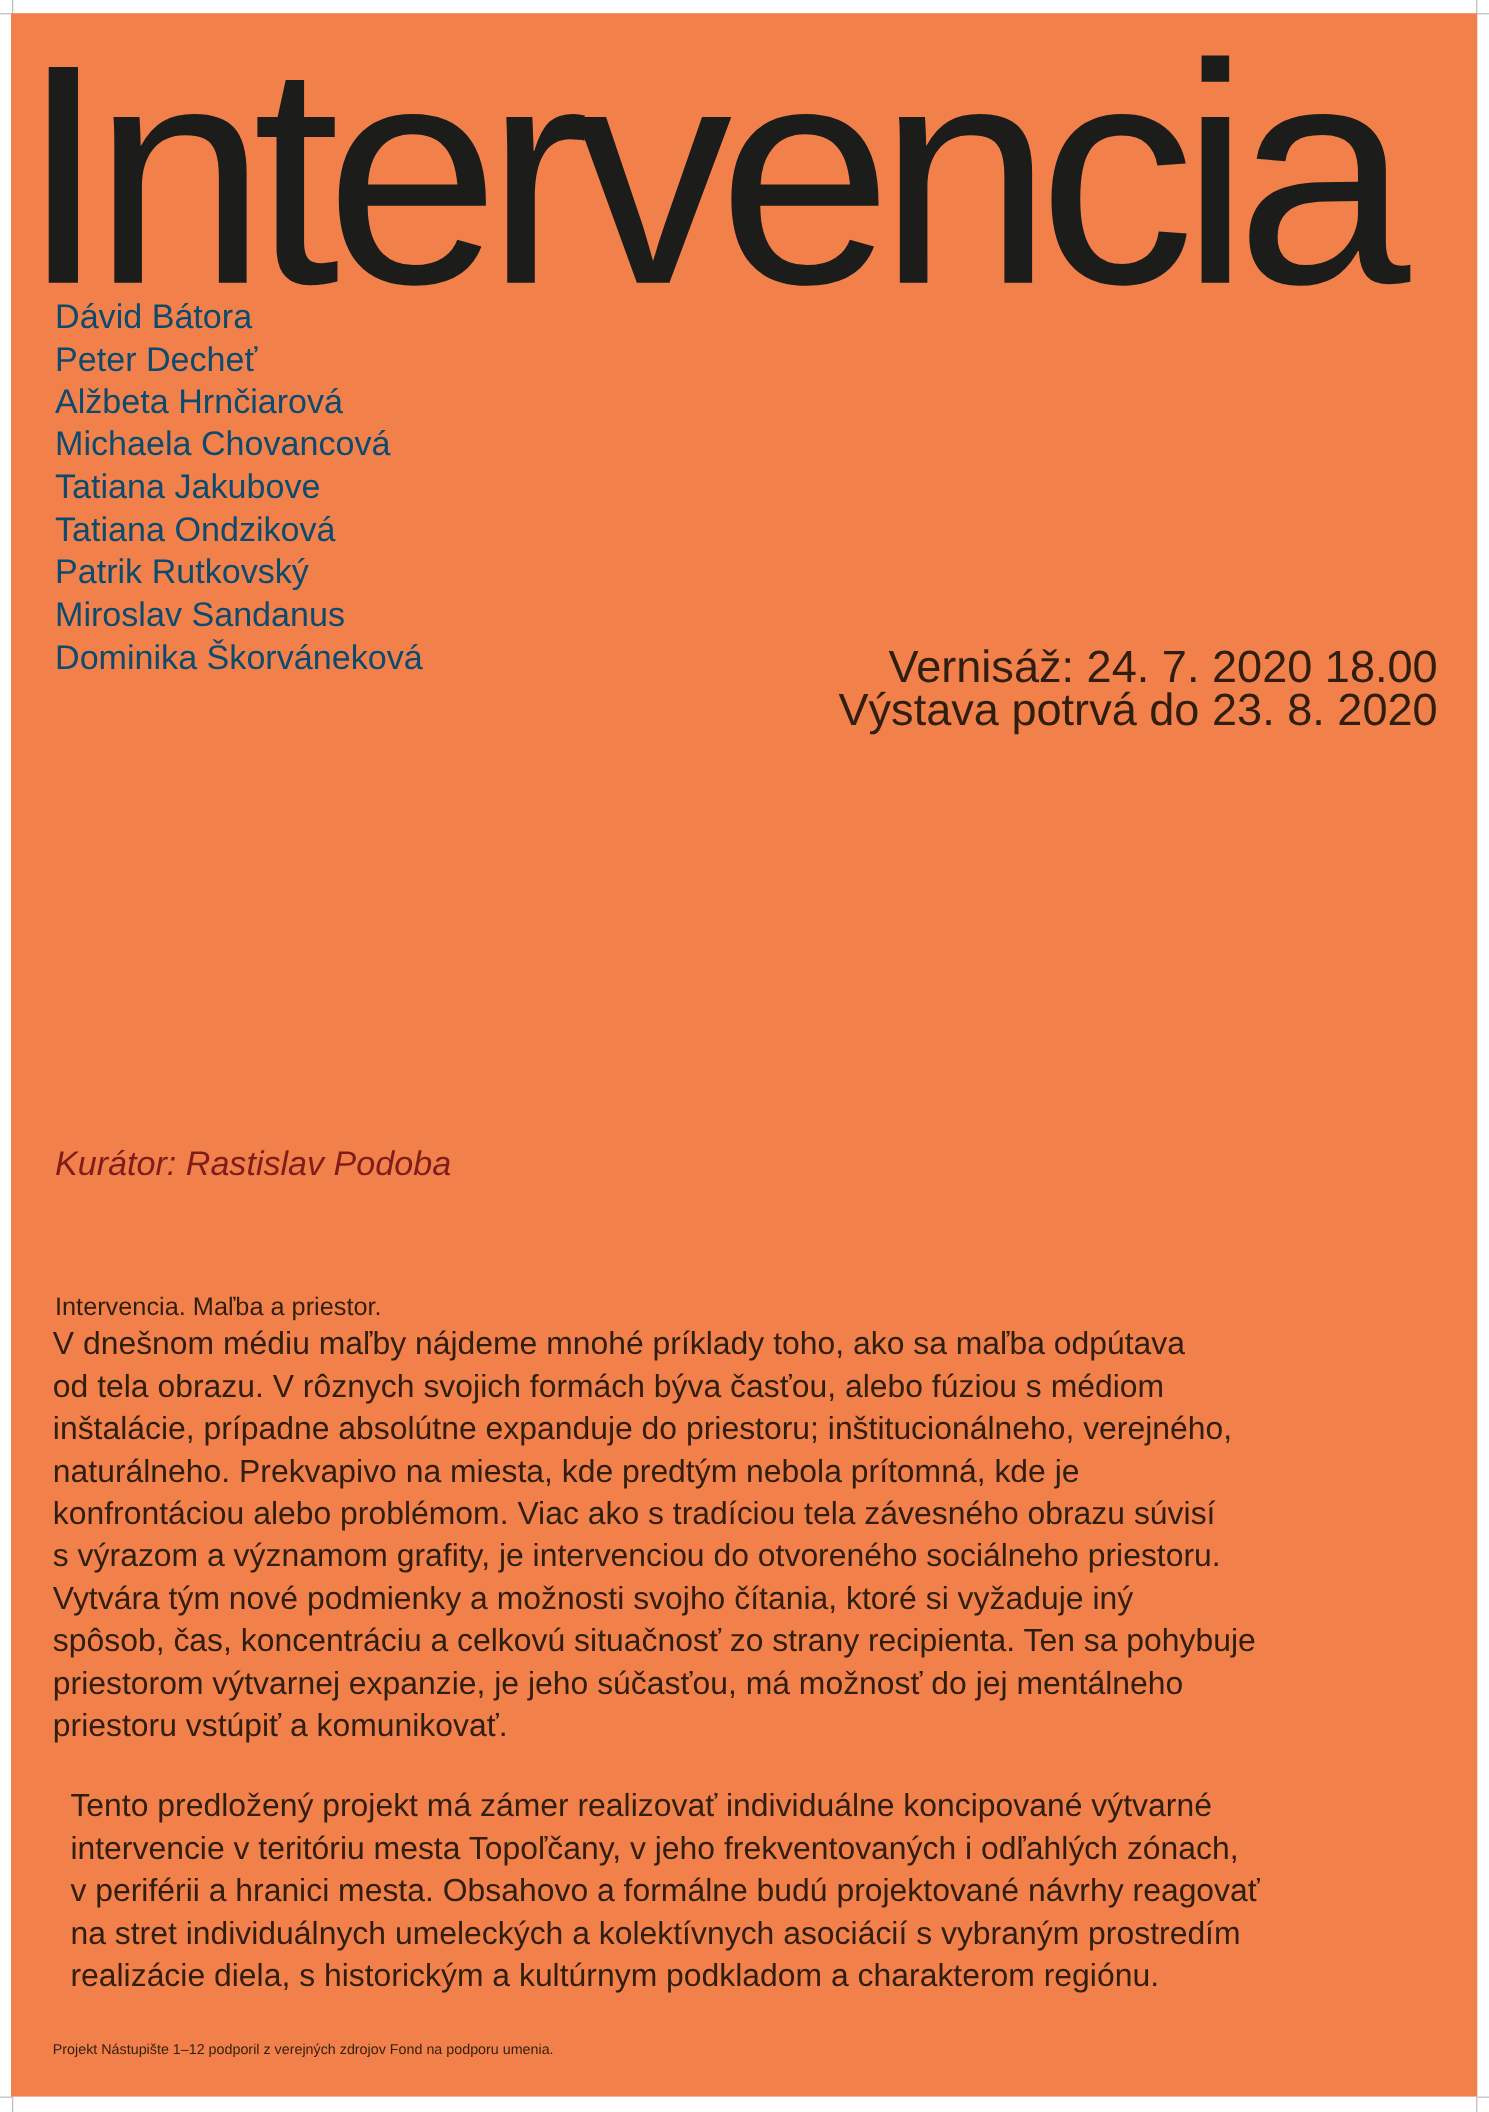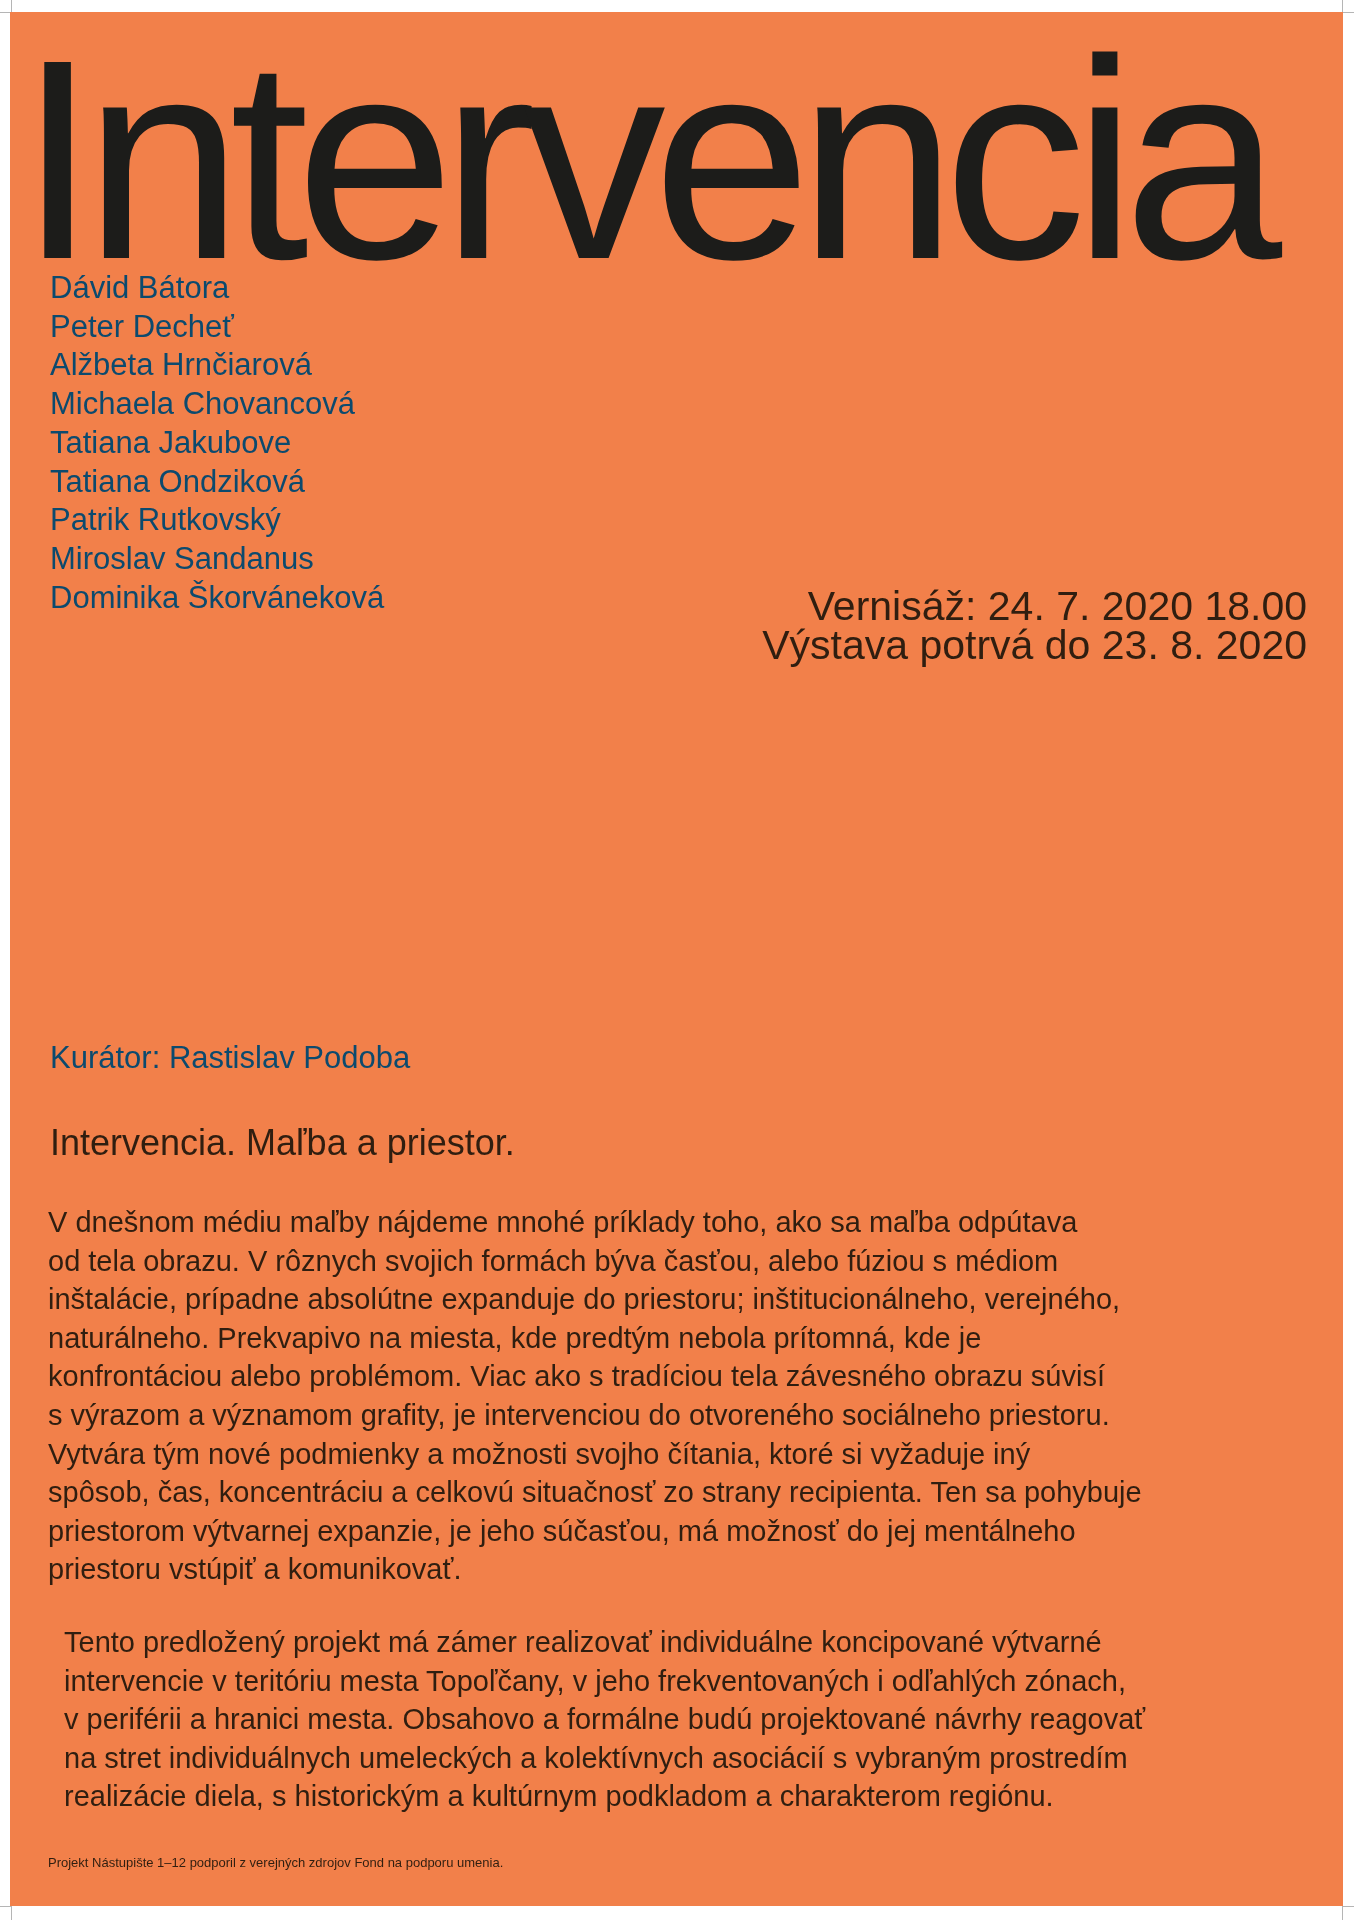--- a/index.html
+++ b/index.html
@@ -66,27 +66,28 @@
     line-height: 38.7px;
     color: #301E10;
     text-align: right;
   }
   .curator {
     position: absolute;
     left: 40px;
     top: 1027px;
     font-size: 31px;
     line-height: 38.7px;
-    color: #0c4a6e;
+    color: #7f1d1d;
+    font-style: italic;
   }
   .subtitle {
     position: absolute;
     left: 40px;
-    top: 1112px;
-    font-size: 36px;
+    top: 1156px;
+    font-size: 23px;
     line-height: 38.7px;
     color: #301E10;
   }
   .body-par {
     position: absolute;
     left: 38px;
     width: 1280px;
     font-size: 29px;
     line-height: 38.6px;
     color: #301E10;

